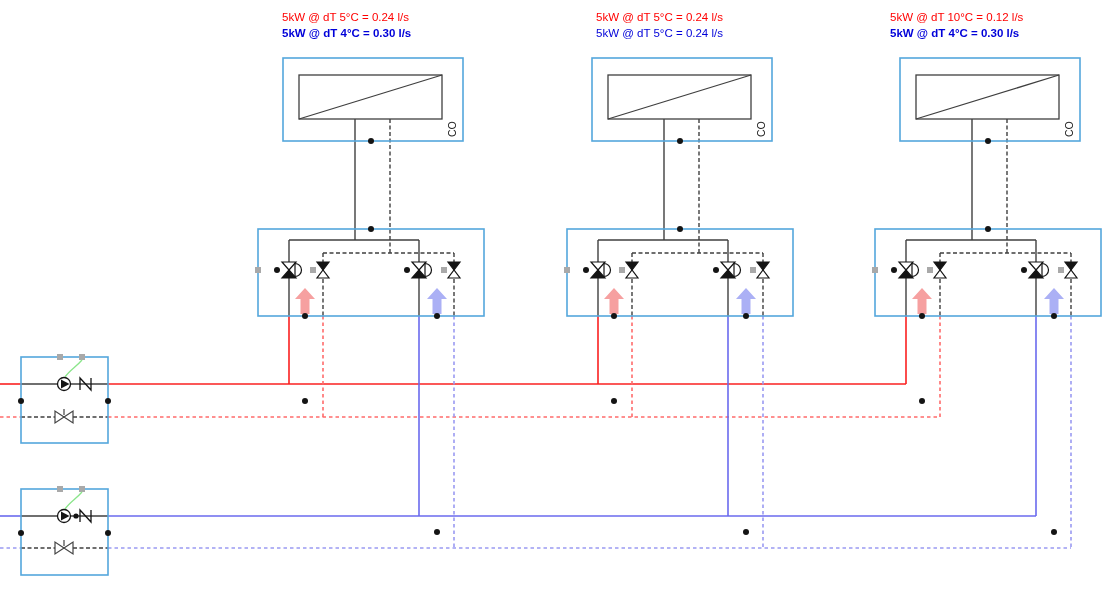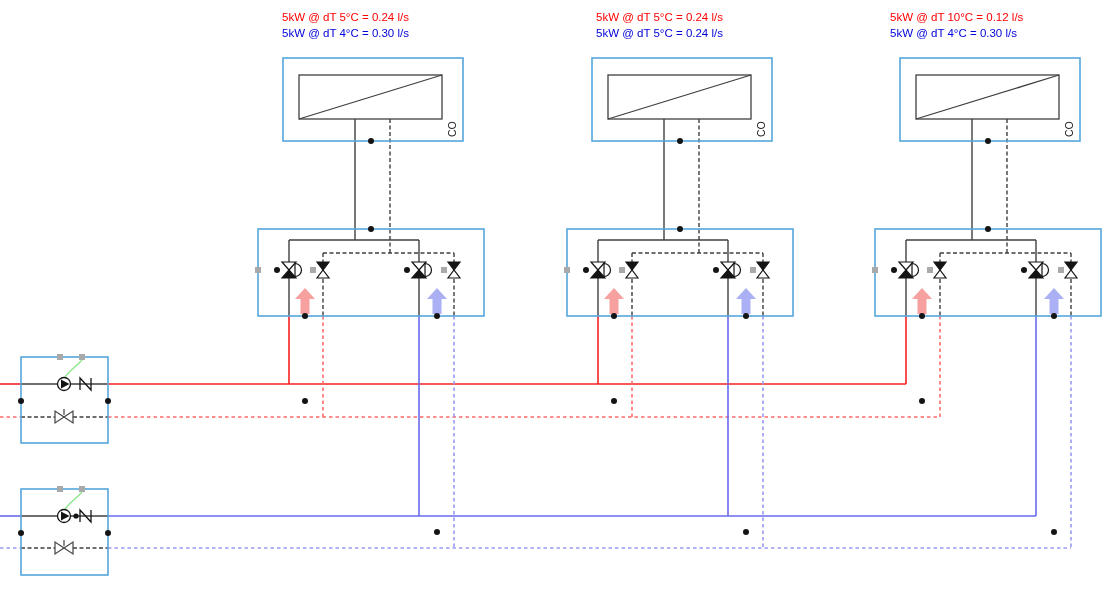--- a/index.html
+++ b/index.html
@@ -7,21 +7,21 @@
     position:relative;width:1117px;height:603px;background:#ffffff;overflow:hidden;
     font-family:"Liberation Sans", sans-serif;
   }
   #schematic{position:absolute;left:0;top:0;}
   .label-block{
     position:absolute;top:9px;width:240px;text-align:left;
     font-size:11.5px;line-height:16px;white-space:nowrap;
   }
   .lab.red{color:#ff0000;}
   .lab.blue{color:#0000d9;}
-  .lab.bold{font-weight:normal;}
+  .lab.bold{font-weight:bold;}
 </style>
 </head>
 <body>
 
 <div id="stage">
   <svg id="schematic" width="1117" height="603" viewBox="0 0 1117 603">
       <line x1="0" y1="384" x2="21" y2="384" stroke="#fa2020" stroke-width="1.6" fill="none"></line>
       <line x1="108" y1="384" x2="906" y2="384" stroke="#fa2020" stroke-width="1.6" fill="none"></line>
       <line x1="0" y1="417" x2="21" y2="417" stroke="#ff6b6b" stroke-width="1.6" fill="none" stroke-dasharray="3.5 3"></line>
       <line x1="108" y1="417" x2="940" y2="417" stroke="#ff6b6b" stroke-width="1.6" fill="none" stroke-dasharray="3.5 3"></line>

